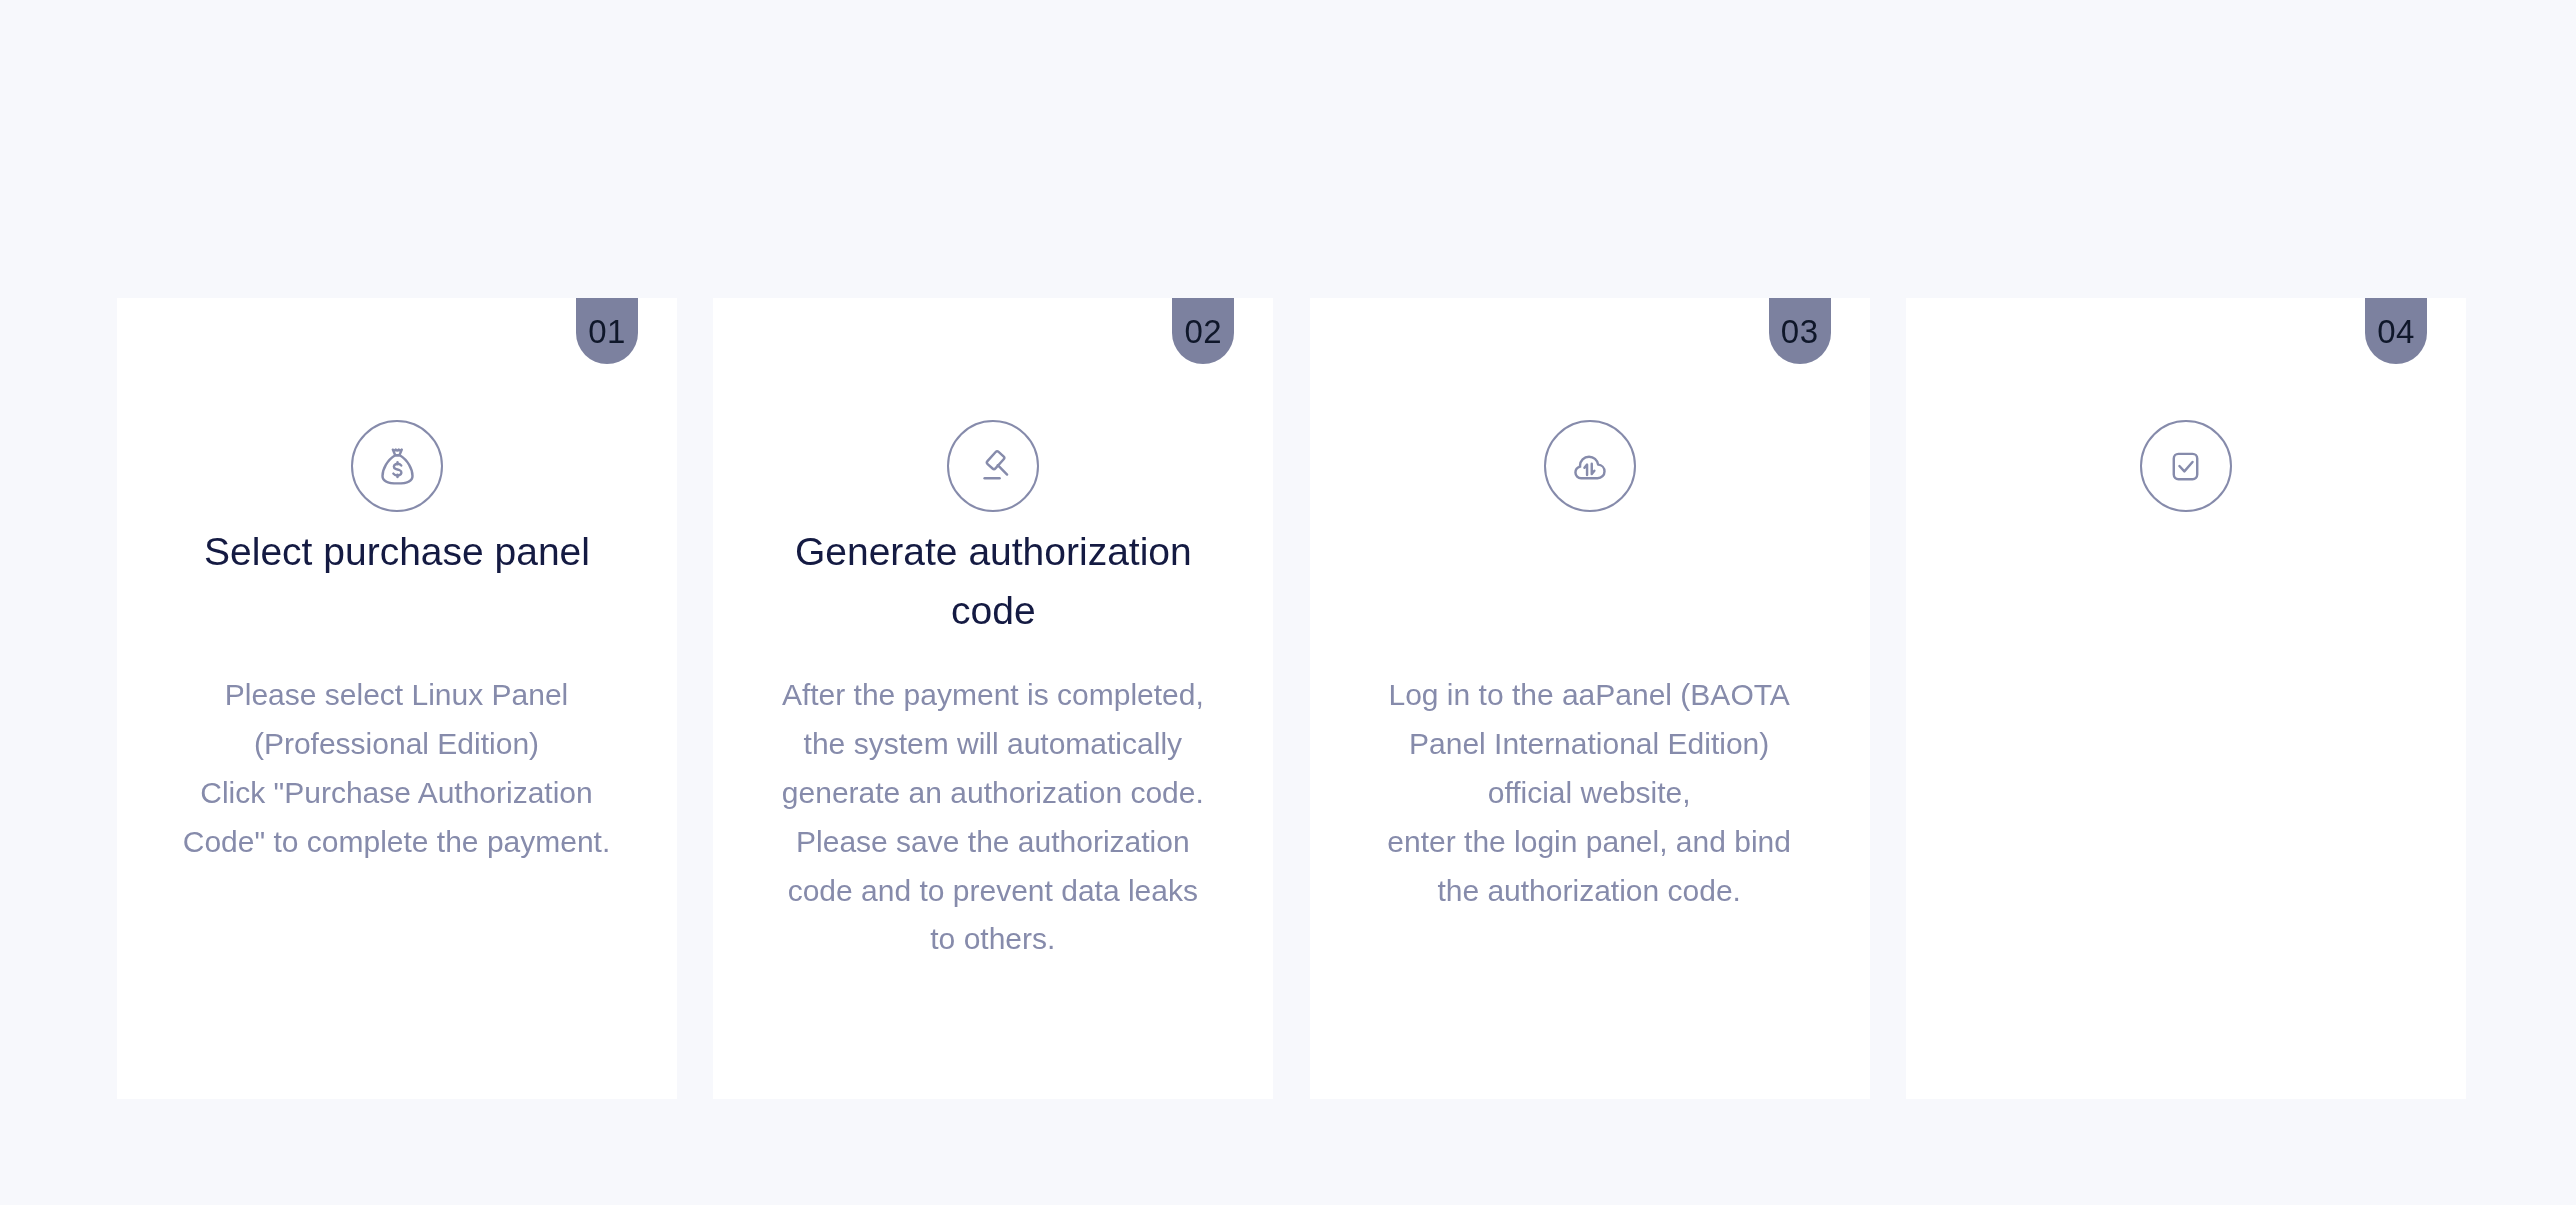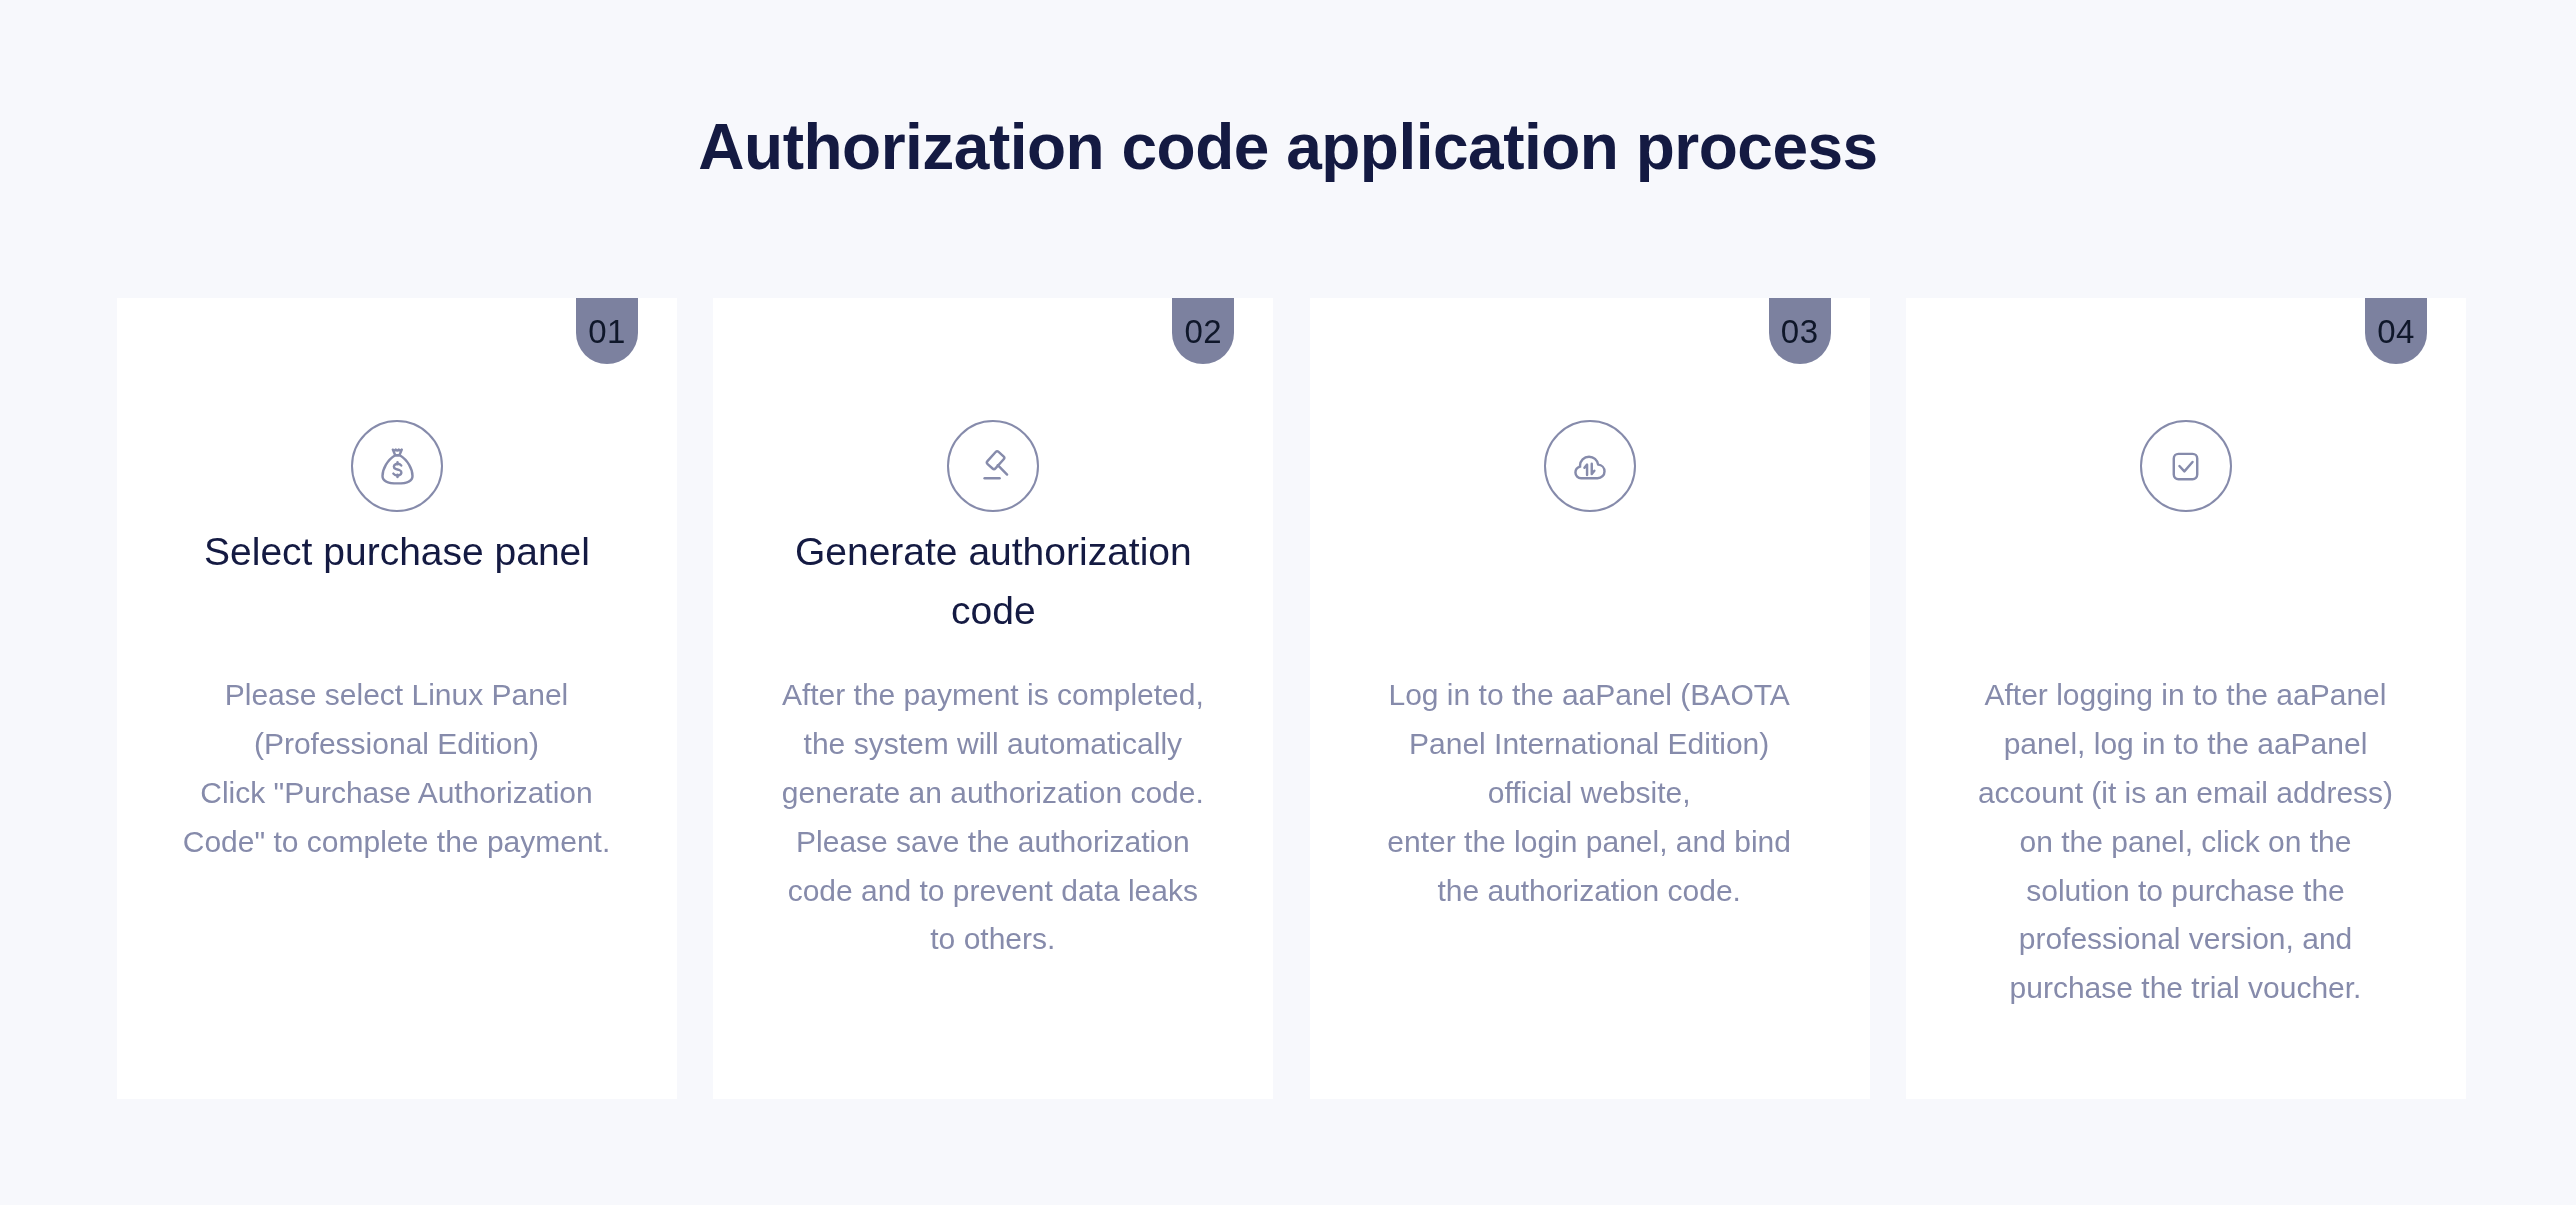--- a/index.html
+++ b/index.html
@@ -116,21 +116,20 @@
     color:#868bab;
     white-space:pre-line;
     margin-top:8px;
   }
 </style>
 </head>
 <body>
 
 <div class="page">
 
-  <h1 class="page-title">Authorization code application process</h1>
 
   <div class="cards">
 
     <div class="card">
       <div class="badge">01</div>
       <div class="icon-wrap">
         <div class="icon-circle">
           <span>
             <svg width="45" height="45" viewBox="0 0 48 48" fill="none" stroke="#868bab" stroke-width="2.6" stroke-linecap="round" stroke-linejoin="round">
               <path d="M19 6 q1.6 2 3.2 0 q1.6 2 3.2 0 q1.6 2 3.2 0 l-2.6 6 h-4.4 z"></path>
@@ -194,24 +193,17 @@
       <div class="icon-wrap">
         <div class="icon-circle">
           <span>
             <svg width="45" height="45" viewBox="0 0 48 48" fill="none" stroke="#868bab" stroke-width="2.6" stroke-linecap="round" stroke-linejoin="round">
               <rect x="11.5" y="10.5" width="25" height="27" rx="5"></rect>
               <path d="M17.5 23.5 L22.8 29.2 L31.5 19.2"></path>
             </svg>
           </span>
         </div>
       </div>
-      <div class="card-body">After logging in to the aaPanel
-panel, log in to the aaPanel
-account (it is an email address)
-on the panel, click on the
-solution to purchase the
-professional version, and
-purchase the trial voucher.</div>
     </div>
 
   </div>
 </div>
 
 
 </body></html>

